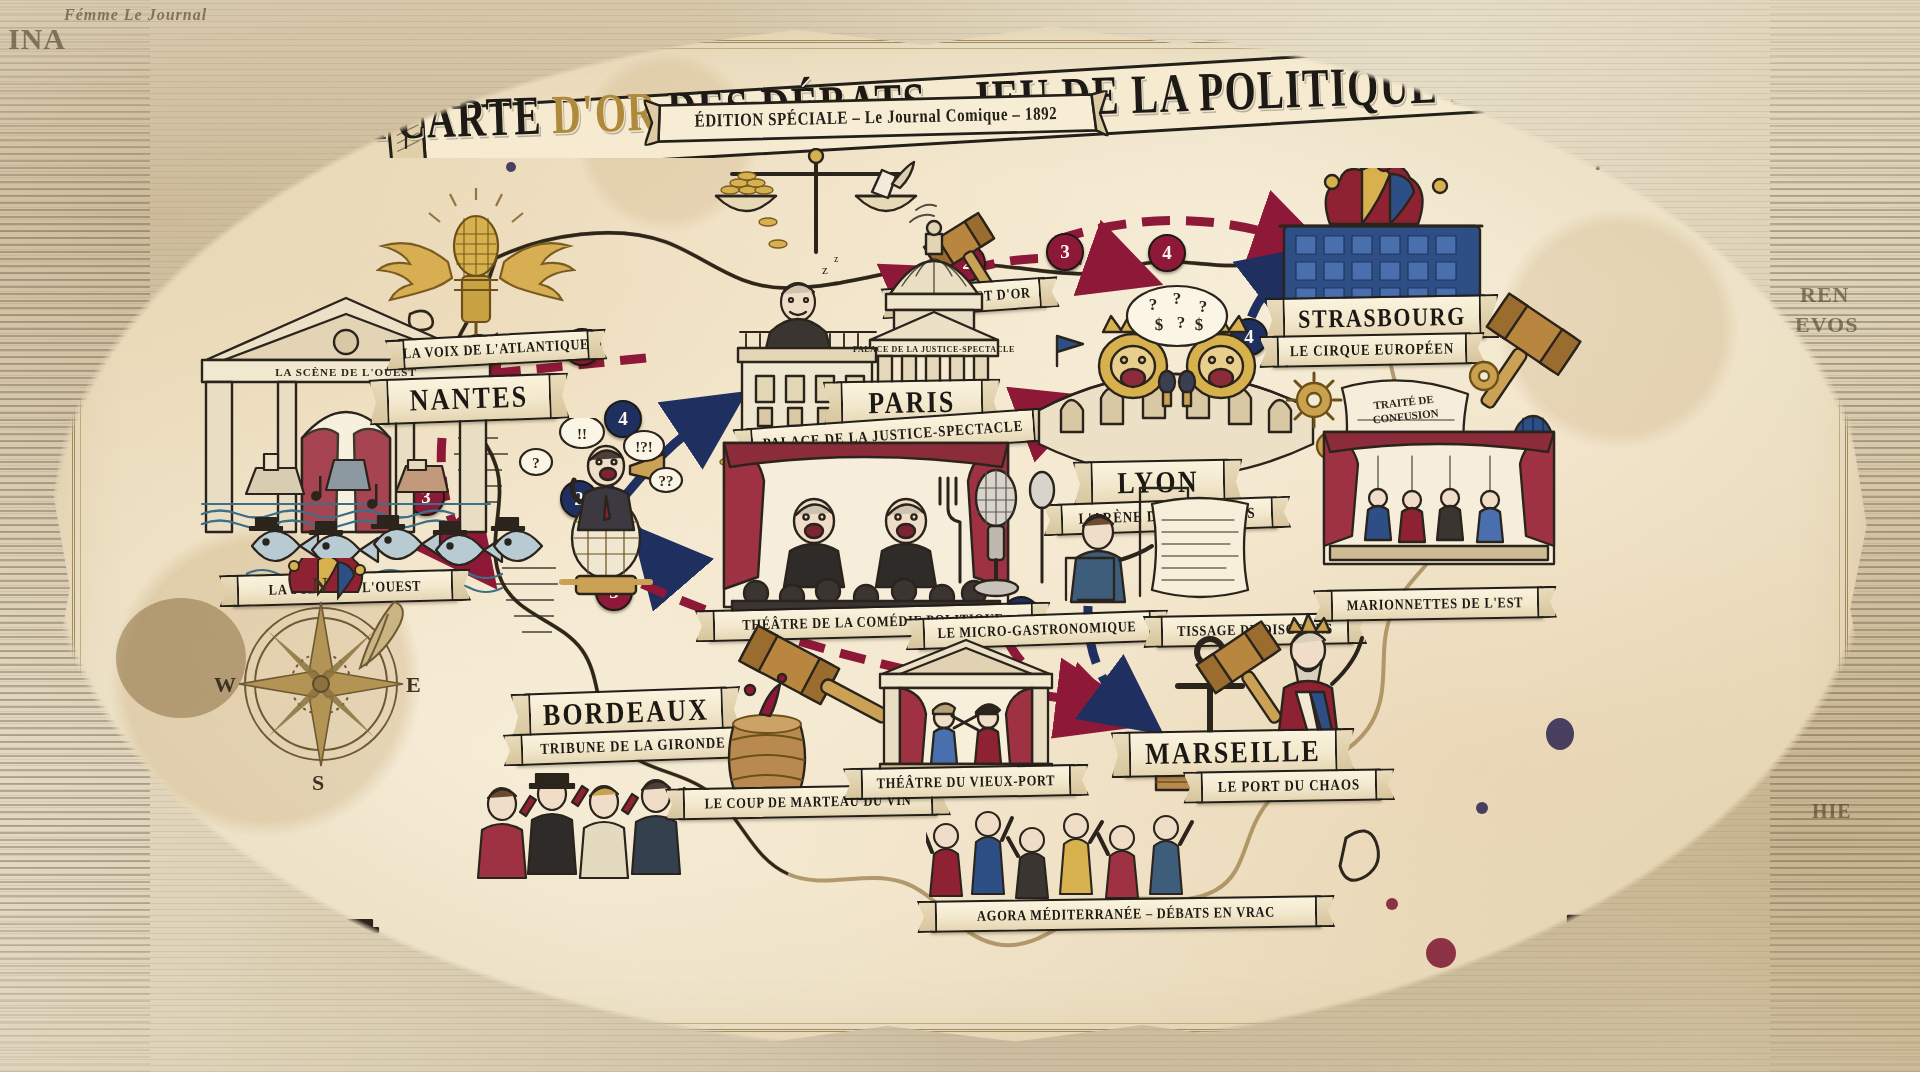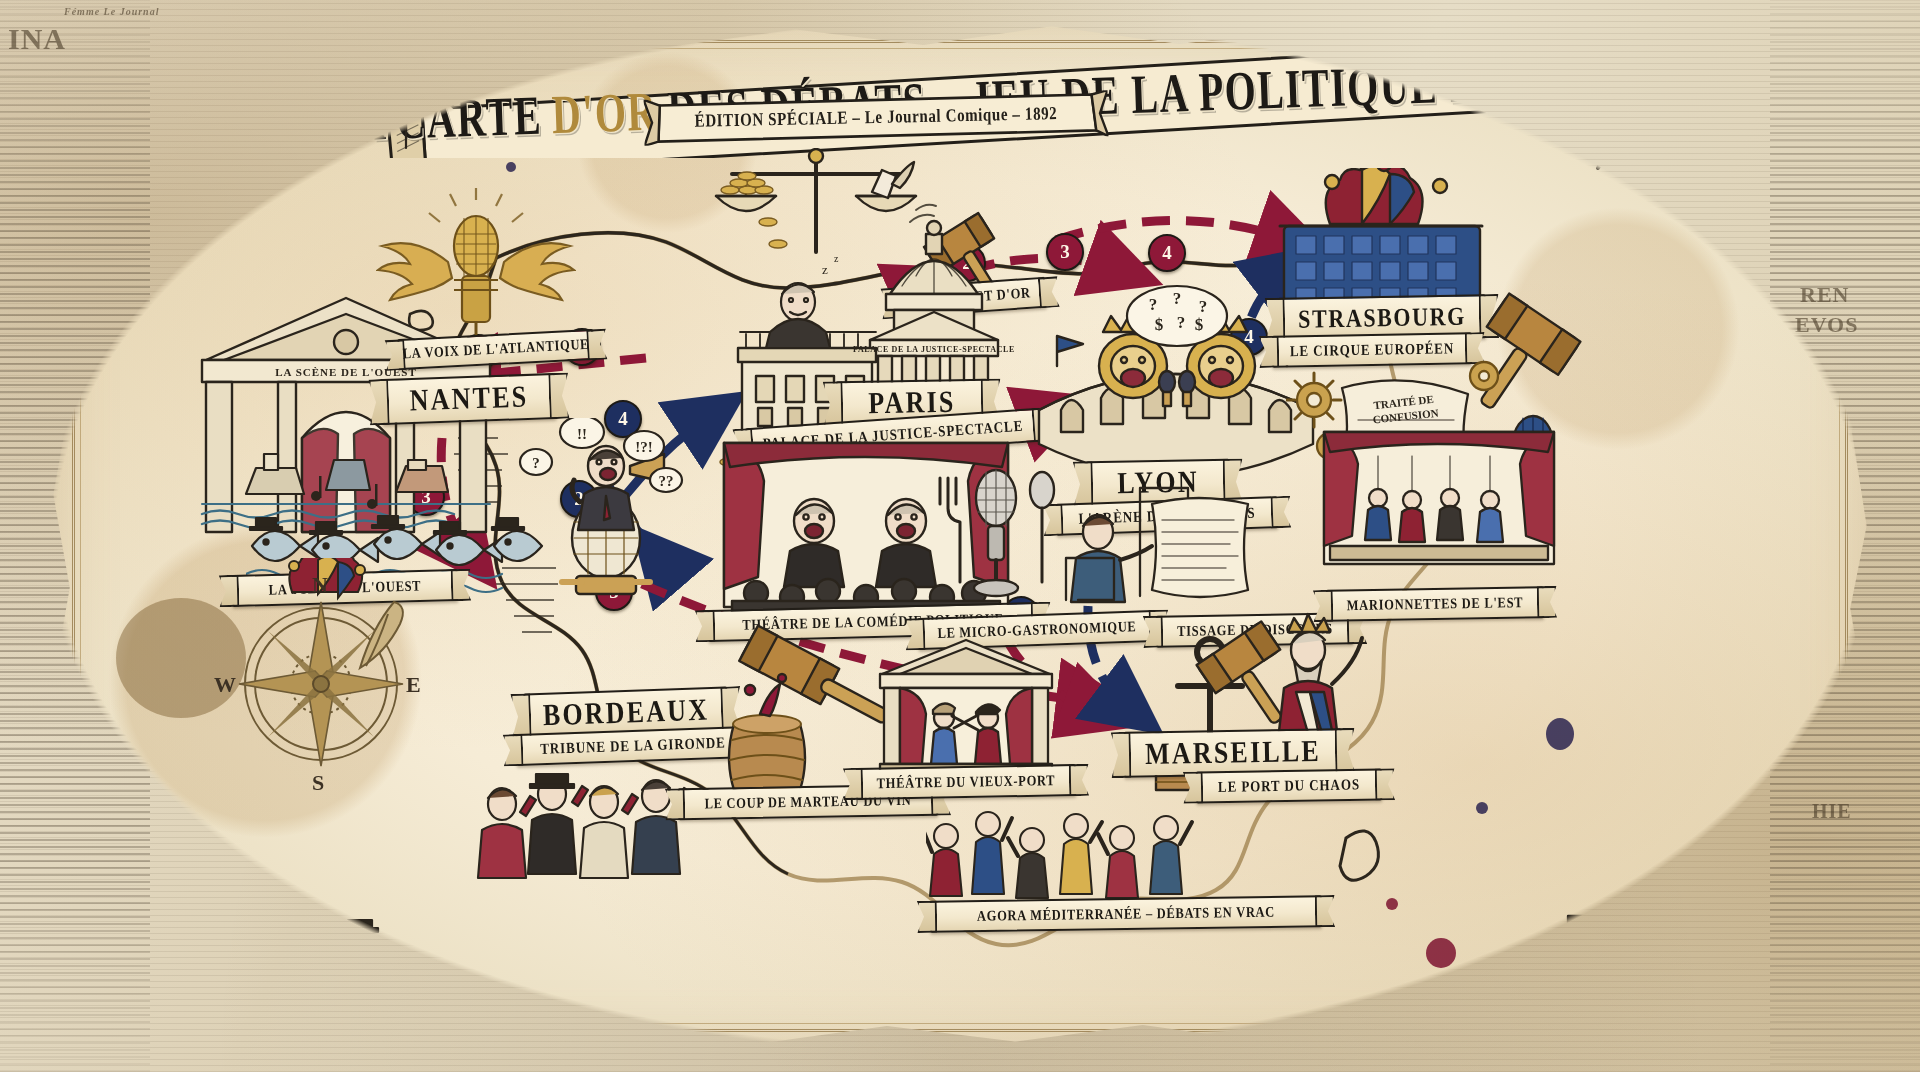--- a/index.html
+++ b/index.html
@@ -137,21 +137,21 @@
 
 <div id="stage">
 
   <div class="newsprint"></div>
   <div class="newscol nc1"></div>
   <div class="newscol nc2"></div>
   <div class="newshead" style="left:8px;top:22px;font-size:30px;">INA</div>
   <div class="newshead" style="left:1800px;top:282px;font-size:22px;">REN</div>
   <div class="newshead" style="left:1795px;top:312px;font-size:22px;">EVOS</div>
   <div class="newshead" style="left:1812px;top:800px;font-size:20px;">HIE</div>
-  <div class="newshead" style="left:64px;top:6px;font-size:10px;font-style:italic;">Fémme Le Journal</div>
+  <div class="newshead" style="left:64px;top:6px;font-size:16px;font-style:italic;">Fémme Le Journal</div>
 
   <div id="parchment">
     <div class="stains"></div>
     <div class="keyline"></div>
     <div class="keyline2"></div>
 
     <svg class="corner c-tl" viewBox="0 0 120 120">
       <g stroke="#9a7c44" stroke-width="2" fill="none">
         <path d="M8 50 C8 22 22 8 50 8"></path>
         <path d="M14 54 C14 28 28 14 54 14"></path>

